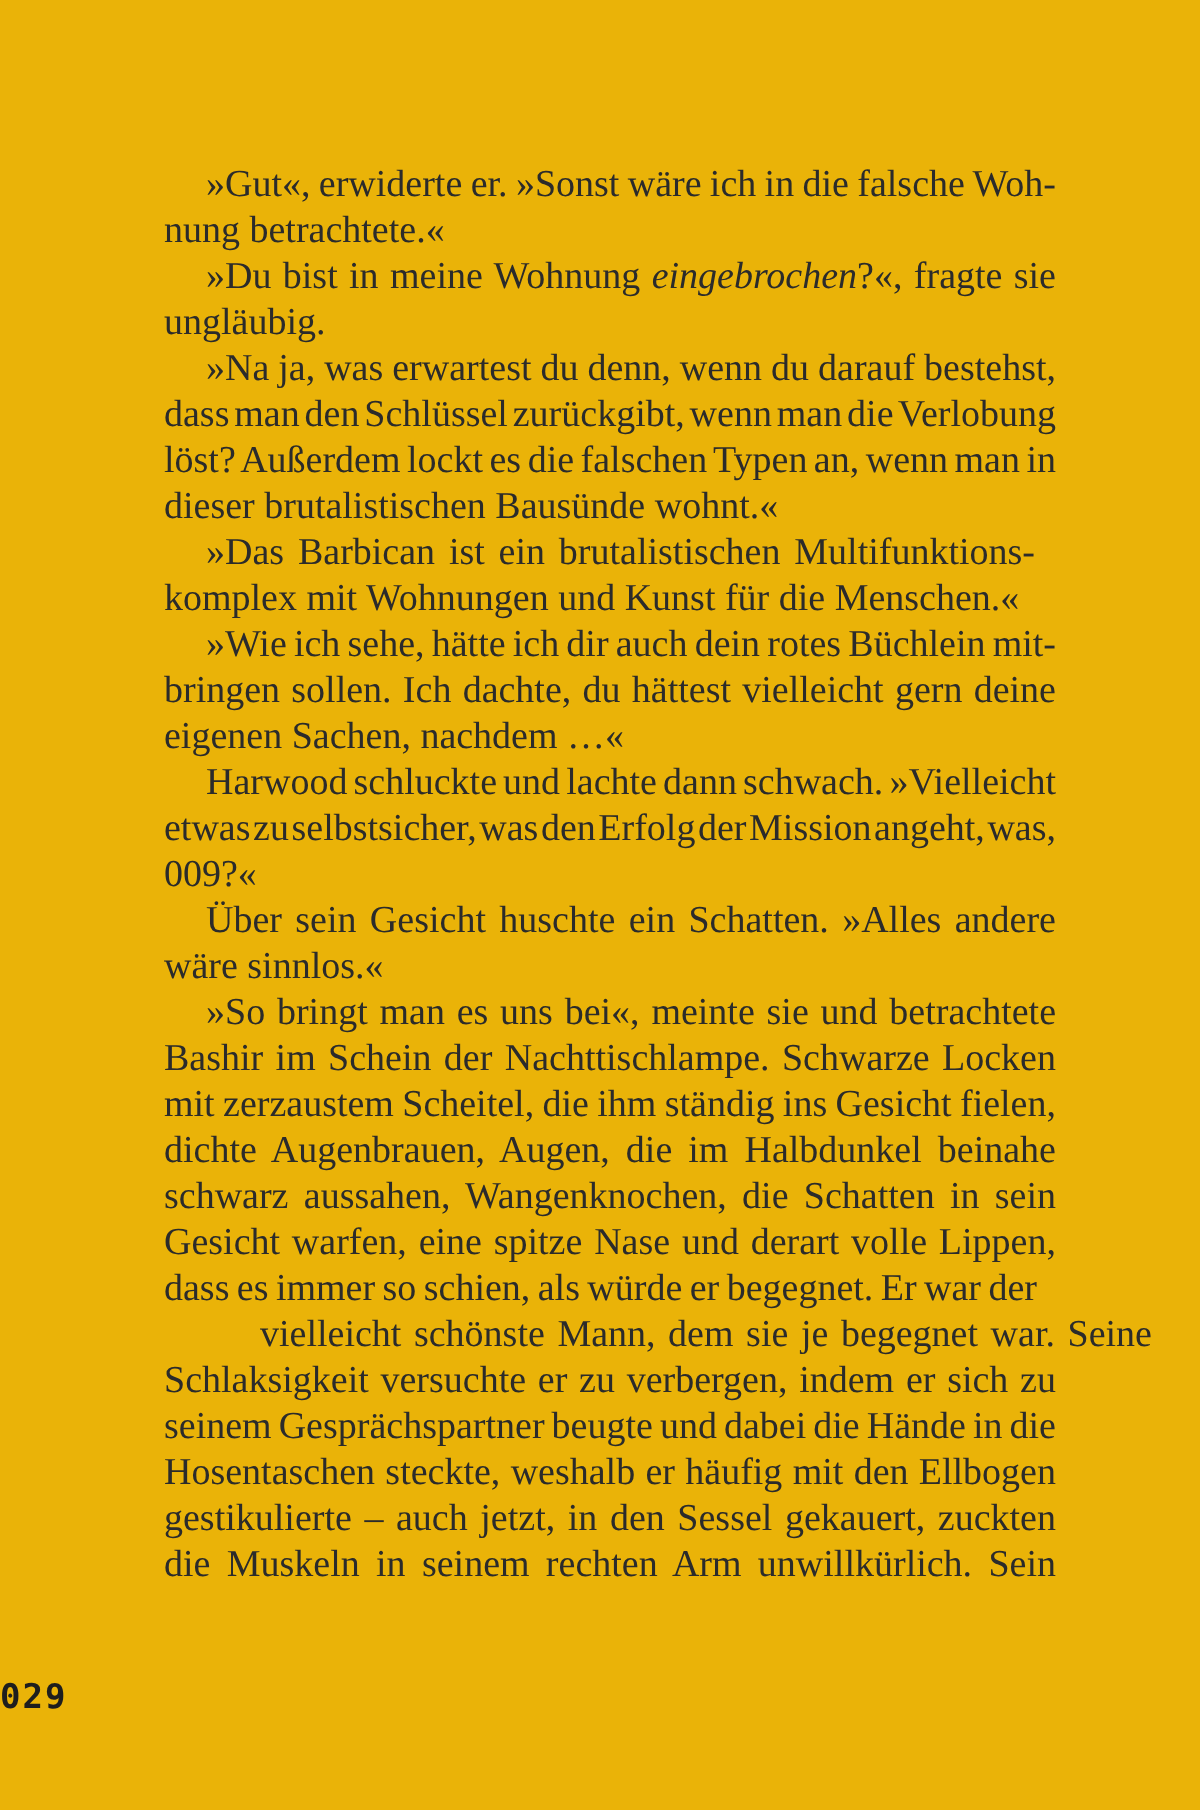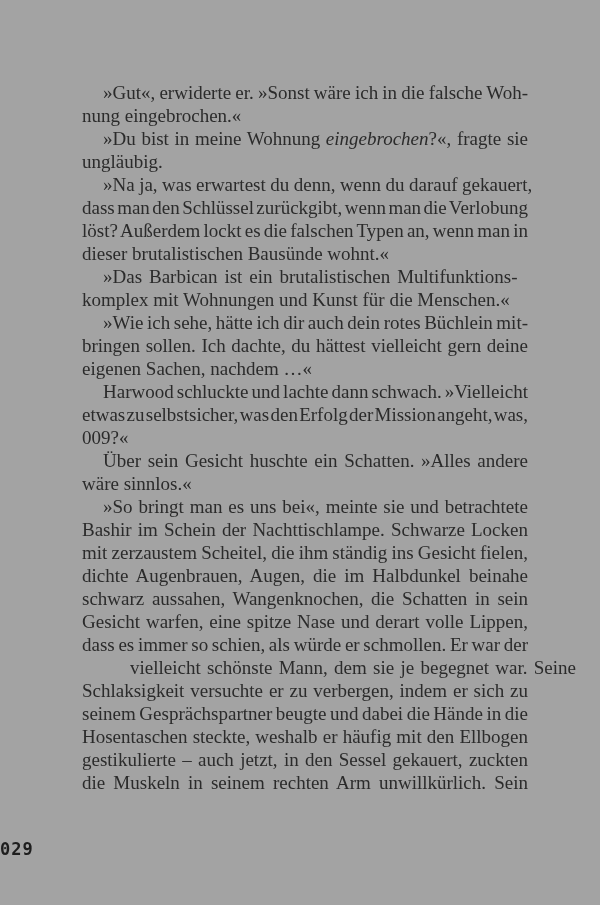--- a/index.html
+++ b/index.html
@@ -9,21 +9,21 @@
   body {
     width: 600px;
     height: 905px;
     background: #ffffff;
     position: relative;
     overflow: hidden;
   }
   .book-page {
     position: absolute;
     inset: 0;
-    background: #a3a3a3;
+    background: #eab308;
   }
   .page-text {
     position: absolute;
     left: 82px;
     top: 81px;
     width: 446px;
     font-family: "Liberation Serif", "DejaVu Serif", serif;
     font-size: 19px;
     line-height: 23px;
     color: #2b2b2b;
@@ -52,44 +52,44 @@
     letter-spacing: 1px;
     color: #1e1e1e;
   }
 </style>
 </head>
 <body>
 
 <div class="book-page">
   <div class="page-text">
       <div class="line indent" style="word-spacing: -0.583333px;"><span class="lc">»Gut«, erwiderte er. »Sonst wäre ich in die falsche Woh-</span></div>
-      <div class="line"><span class="lc">nung eingebrochen.«</span></div>
+      <div class="line"><span class="lc">nung betrachtete.«</span></div>
       <div class="line indent" style="word-spacing: 0.928571px;"><span class="lc">»Du bist in meine Wohnung <em>eingebrochen</em>?«, fragte sie</span></div>
       <div class="line"><span class="lc">ungläubig.</span></div>
-      <div class="line indent" style="word-spacing: -0.263889px;"><span class="lc">»Na ja, was erwartest du denn, wenn du darauf gekauert,</span></div>
+      <div class="line indent" style="word-spacing: -0.263889px;"><span class="lc">»Na ja, was erwartest du denn, wenn du darauf bestehst,</span></div>
       <div class="line" style="word-spacing: -2.31836px;"><span class="lc">dass man den Schlüssel zurückgibt, wenn man die Verlobung</span></div>
       <div class="line" style="word-spacing: -1.50625px;"><span class="lc">löst? Außerdem lockt es die falschen Typen an, wenn man in</span></div>
       <div class="line"><span class="lc">dieser brutalistischen Bausünde wohnt.«</span></div>
       <div class="line indent" style="word-spacing: 2.15937px;"><span class="lc">»Das Barbican ist ein brutalistischen Multifunktions-</span></div>
       <div class="line"><span class="lc">komplex mit Wohnungen und Kunst für die Menschen.«</span></div>
       <div class="line indent" style="word-spacing: -1.1625px;"><span class="lc">»Wie ich sehe, hätte ich dir auch dein rotes Büchlein mit-</span></div>
       <div class="line" style="word-spacing: 0.878906px;"><span class="lc">bringen sollen. Ich dachte, du hättest vielleicht gern deine</span></div>
       <div class="line"><span class="lc">eigenen Sachen, nachdem …«</span></div>
       <div class="line indent" style="word-spacing: -1.69792px;"><span class="lc">Harwood schluckte und lachte dann schwach. »Vielleicht</span></div>
       <div class="line" style="word-spacing: -3.47743px;"><span class="lc">etwas zu selbstsicher, was den Erfolg der Mission angeht, was,</span></div>
       <div class="line"><span class="lc">009?«</span></div>
       <div class="line indent" style="word-spacing: 1.92188px;"><span class="lc">Über sein Gesicht huschte ein Schatten. »Alles andere</span></div>
       <div class="line"><span class="lc">wäre sinnlos.«</span></div>
       <div class="line indent" style="word-spacing: 1.14062px; text-align: right;"><span class="lc">»So bringt man es uns bei«, meinte sie und betrachtete</span></div>
       <div class="line" style="word-spacing: 1.4349px;"><span class="lc">Bashir im Schein der Nachttischlampe. Schwarze Locken</span></div>
       <div class="line" style="word-spacing: -0.576172px;"><span class="lc">mit zerzaustem Scheitel, die ihm ständig ins Gesicht fielen,</span></div>
       <div class="line" style="word-spacing: 3.27865px;"><span class="lc">dichte Augenbrauen, Augen, die im Halbdunkel beinahe</span></div>
       <div class="line" style="word-spacing: 2.89062px;"><span class="lc">schwarz aussahen, Wangenknochen, die Schatten in sein</span></div>
       <div class="line" style="word-spacing: 1.14453px;"><span class="lc">Gesicht warfen, eine spitze Nase und derart volle Lippen,</span></div>
-      <div class="line" style="word-spacing: -1.04119px;"><span class="lc">dass es immer so schien, als würde er schmollen. Er war der</span></div>
+      <div class="line" style="word-spacing: -1.04119px;"><span class="lc">dass es immer so schien, als würde er begegnet. Er war der</span></div>
       <div class="line" style="word-spacing: 1.53516px; margin-left: 48px;"><span class="lc">vielleicht schönste Mann, dem sie je begegnet war. Seine</span></div>
       <div class="line" style="word-spacing: 1.12109px;"><span class="lc">Schlaksigkeit versuchte er zu verbergen, indem er sich zu</span></div>
       <div class="line" style="word-spacing: -1.23047px;"><span class="lc">seinem Gesprächspartner beugte und dabei die Hände in die</span></div>
       <div class="line" style="word-spacing: 0.399554px;"><span class="lc">Hosentaschen steckte, weshalb er häufig mit den Ellbogen</span></div>
       <div class="line" style="word-spacing: 1.53906px;"><span class="lc">gestikulierte – auch jetzt, in den Sessel gekauert, zuckten</span></div>
       <div class="line" style="word-spacing: 3.40625px;"><span class="lc">die Muskeln in seinem rechten Arm unwillkürlich. Sein</span></div>
     </div>
   <div class="page-number">029</div>
 </div>
 

